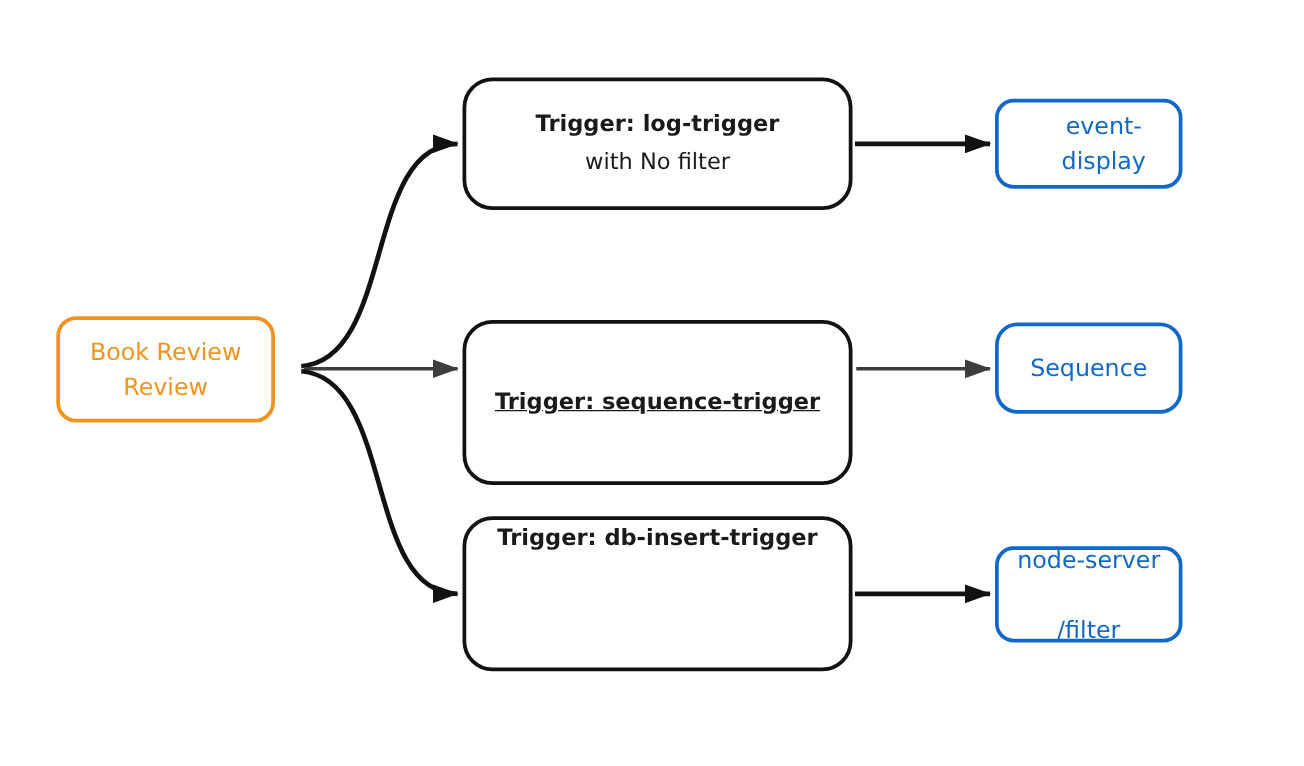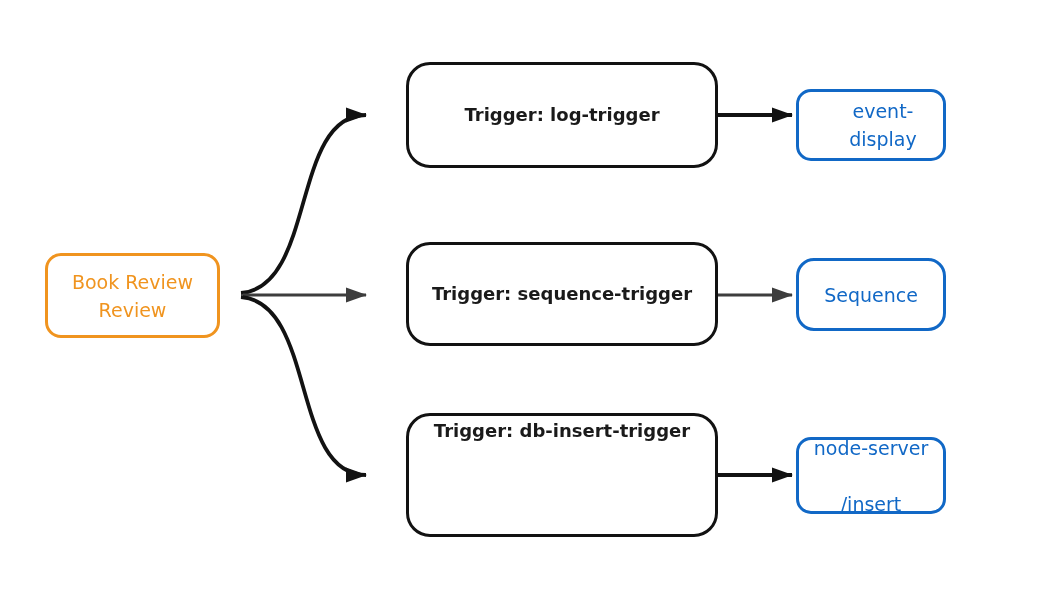--- a/index.html
+++ b/index.html
@@ -42,38 +42,37 @@
   }
   .trigger {
     border: 3px solid var(--node_border, #121212);
     border-radius: 24px;
     color: var(--node_text, #1A1A1A);
     font-size: 18px;
     line-height: 30px;
     left: 370px;
     width: 312px;
     padding: 0 6px;
-    margin-left: 36px;
   }
   .trigger-1 { top: 62px;  height: 106px; }
-  .trigger-2 { top: 242px; height: 104px; }
+  .trigger-2 { top: 256px; height: 132px; text-decoration: underline; }
   .trigger-3 { top: 413px; height: 124px; justify-content: space-between; }
   .t-line b { font-weight: 700; }
   .t-title { font-weight: 700; }
   .t-shift { transform: translateX(28px); }
   .sink {
     left: 796px;
     width: 150px;
     border: 3px solid var(--sink_accent, #1168C6);
     border-radius: 15px;
     color: var(--sink_accent, #1168C6);
     font-size: 19px;
     line-height: 28px;
   }
-  .sink-1 { top: 89px;  height: 72px; padding-left: 24px; }
+  .sink-1 { top: 79px;  height: 72px; padding-left: 24px; }
   .sink-2 { top: 258px; height: 73px; border-radius: 18px; }
   .sink-3 { top: 437px; height: 77px; gap: 28px; }
   .edge-black { stroke: var(--arrow_black, #121212); stroke-width: 3.8; fill: none; }
   .edge-gray  { stroke: var(--arrow_gray, #3D3D3D);  stroke-width: 2.8; fill: none; }
   .ah-black   { fill: var(--arrow_black, #121212); }
   .ah-gray    { fill: var(--arrow_gray, #3D3D3D); }
 </style>
 </head>
 <body>
 
@@ -96,36 +95,37 @@
     <path class="edge-black" d="M684,475 L792,475" marker-end="url(#ahB)"></path>
   </svg>
 
   <div class="node broker">
     <div class="t-line">Book Review</div>
     <div class="t-line">Review</div>
   </div>
 
   <div class="node trigger trigger-1">
     <div class="t-line t-title">Trigger: log-trigger</div>
+    <div class="t-line">with No filter</div>
   </div>
 
   <div class="node trigger trigger-2">
     <div class="t-line t-title">Trigger: sequence-trigger</div>
   </div>
 
   <div class="node trigger trigger-3">
     <div class="t-line t-title">Trigger: db-insert-trigger</div>
   </div>
 
   <div class="node sink sink-1">
     <div class="t-line">event-display</div>
   </div>
 
   <div class="node sink sink-2">
     <div class="t-line">Sequence</div>
   </div>
 
   <div class="node sink sink-3">
     <div class="t-line">node-server</div>
-    <div class="t-line">/insert</div>
+    <div class="t-line">/filter</div>
   </div>
 
 </div>
 
 </body></html>

